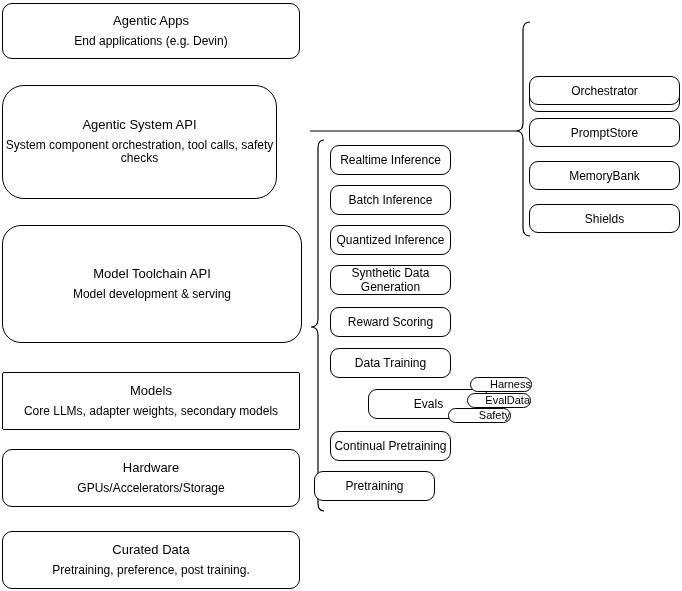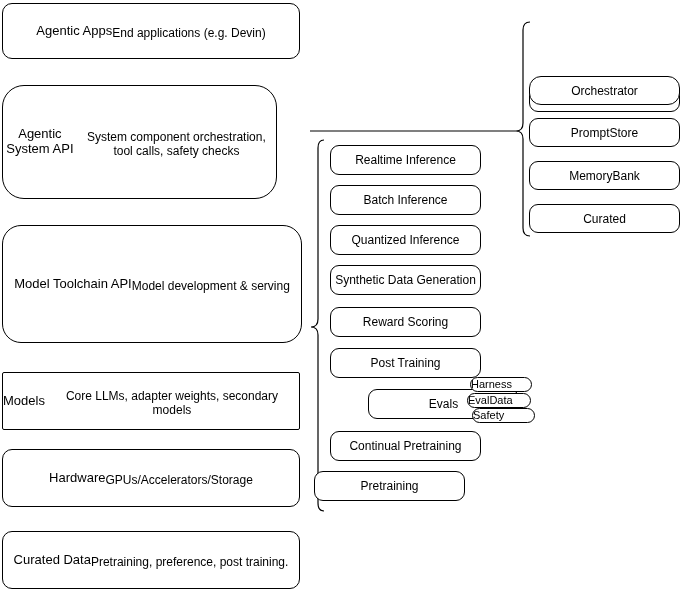--- a/index.html
+++ b/index.html
@@ -3,32 +3,32 @@
 <meta charset="utf-8">
 <style>
   html,body{margin:0;padding:0;background:#ffffff;}
   .canvas{
     position:relative;width:682px;height:591px;background:#ffffff;
     font-family:"Liberation Sans",sans-serif;color:#000;overflow:hidden;
   }
   .overlay{position:absolute;left:0;top:0;width:682px;height:591px;}
   .node{
     position:absolute;background:#fff;border:1px solid #000;box-sizing:border-box;
-    display:flex;flex-direction:row;align-items:center;justify-content:center;
+    display:flex;flex-direction:column;align-items:center;justify-content:center;
     text-align:center;
   }
   .node-title{font-size:13px;line-height:1.15;}
   .node-subtitle{font-size:12px;line-height:1.15;margin-top:6px;}
   .small-node{
-    width:151px;height:30px;border-radius:9px;font-size:12px;
+    width:121px;height:30px;border-radius:9px;font-size:12px;
   }
   .right-node{width:151px;height:29px;}
   .pill{
     position:absolute;background:#fff;border:1px solid #000;border-radius:999px;
-    box-sizing:border-box;display:flex;align-items:center;justify-content:flex-start;
+    box-sizing:border-box;display:flex;align-items:center;justify-content:flex-end;
     font-size:11px;line-height:1;
   }
 </style>
 </head>
 <body>
 
 <div class="canvas">
 
   <svg class="overlay" width="682" height="591" viewBox="0 0 682 591" fill="none">
     <line x1="310" y1="131" x2="516" y2="131" stroke="#000" stroke-width="1.2"></line>
@@ -75,51 +75,51 @@
   <div class="node small-node" style="left:330px;top:225px;">
     <span>Quantized Inference</span>
   </div>
   <div class="node small-node" style="left:330px;top:265px;">
     <span>Synthetic Data Generation</span>
   </div>
   <div class="node small-node" style="left:330px;top:307px;">
     <span>Reward Scoring</span>
   </div>
   <div class="node small-node" style="left:330px;top:348px;">
-    <span>Post Training</span>
+    <span>Data Training</span>
   </div>
   <div class="node small-node" style="left:330px;top:389px;margin-left:38px;">
     <span>Evals</span>
   </div>
   <div class="node small-node" style="left:330px;top:431px;">
     <span>Continual Pretraining</span>
   </div>
   <div class="node small-node" style="left:314px;top:471px;">
     <span>Pretraining</span>
   </div>
 
   <div class="pill" style="left:470px;top:377px;width:62px;height:15px;">
     <span>Harness</span>
   </div>
   <div class="pill" style="left:467px;top:393px;width:64px;height:15px;">
     <span>EvalData</span>
   </div>
-  <div class="pill" style="left:472px;top:408px;width:63px;height:15px;">
+  <div class="pill" style="left:448px;top:408px;width:63px;height:15px;">
     <span>Safety</span>
   </div>
 
   <div class="node small-node right-node" style="left:529px;top:35px;margin-top:48px;">
     <span>Assistant</span>
   </div>
-  <div class="node small-node right-node" style="left:529px;top:76px;border-radius:12px;">
+  <div class="node small-node right-node" style="left:529px;top:76px;">
     <span>Orchestrator</span>
   </div>
   <div class="node small-node right-node" style="left:529px;top:118px;">
     <span>PromptStore</span>
   </div>
   <div class="node small-node right-node" style="left:529px;top:161px;">
     <span>MemoryBank</span>
   </div>
   <div class="node small-node right-node" style="left:529px;top:204px;">
-    <span>Curated</span>
+    <span>Shields</span>
   </div>
 
 </div>
 
 </body></html>

